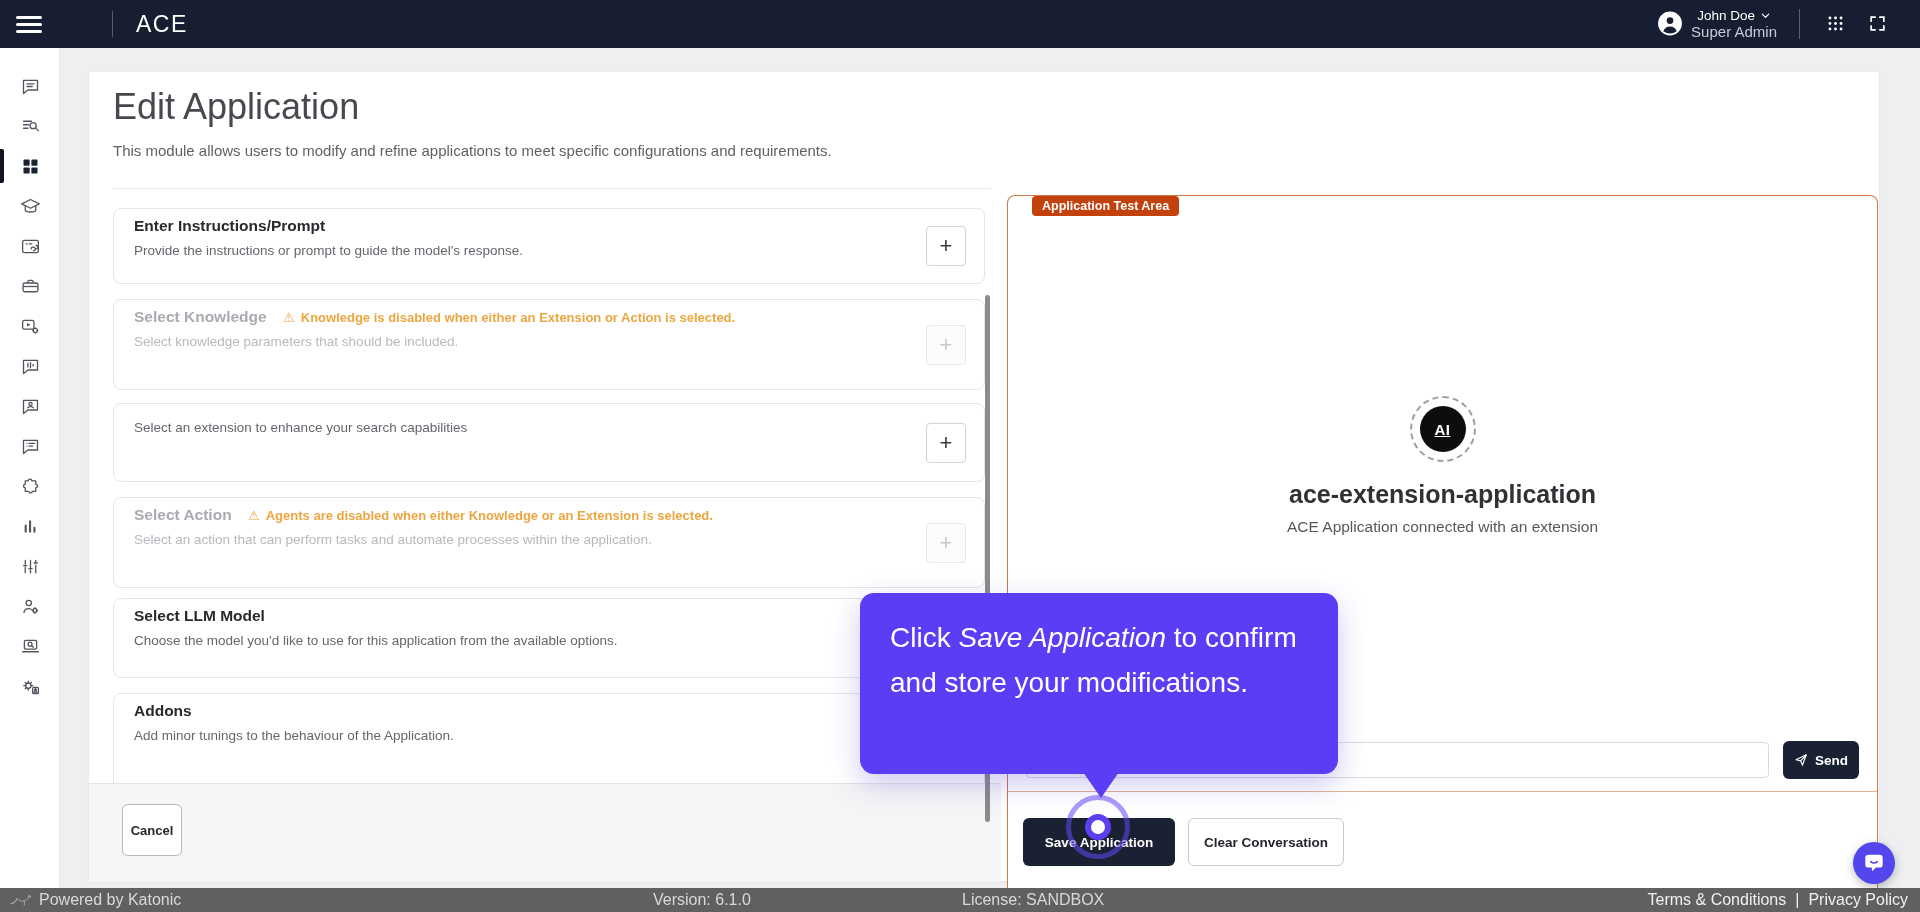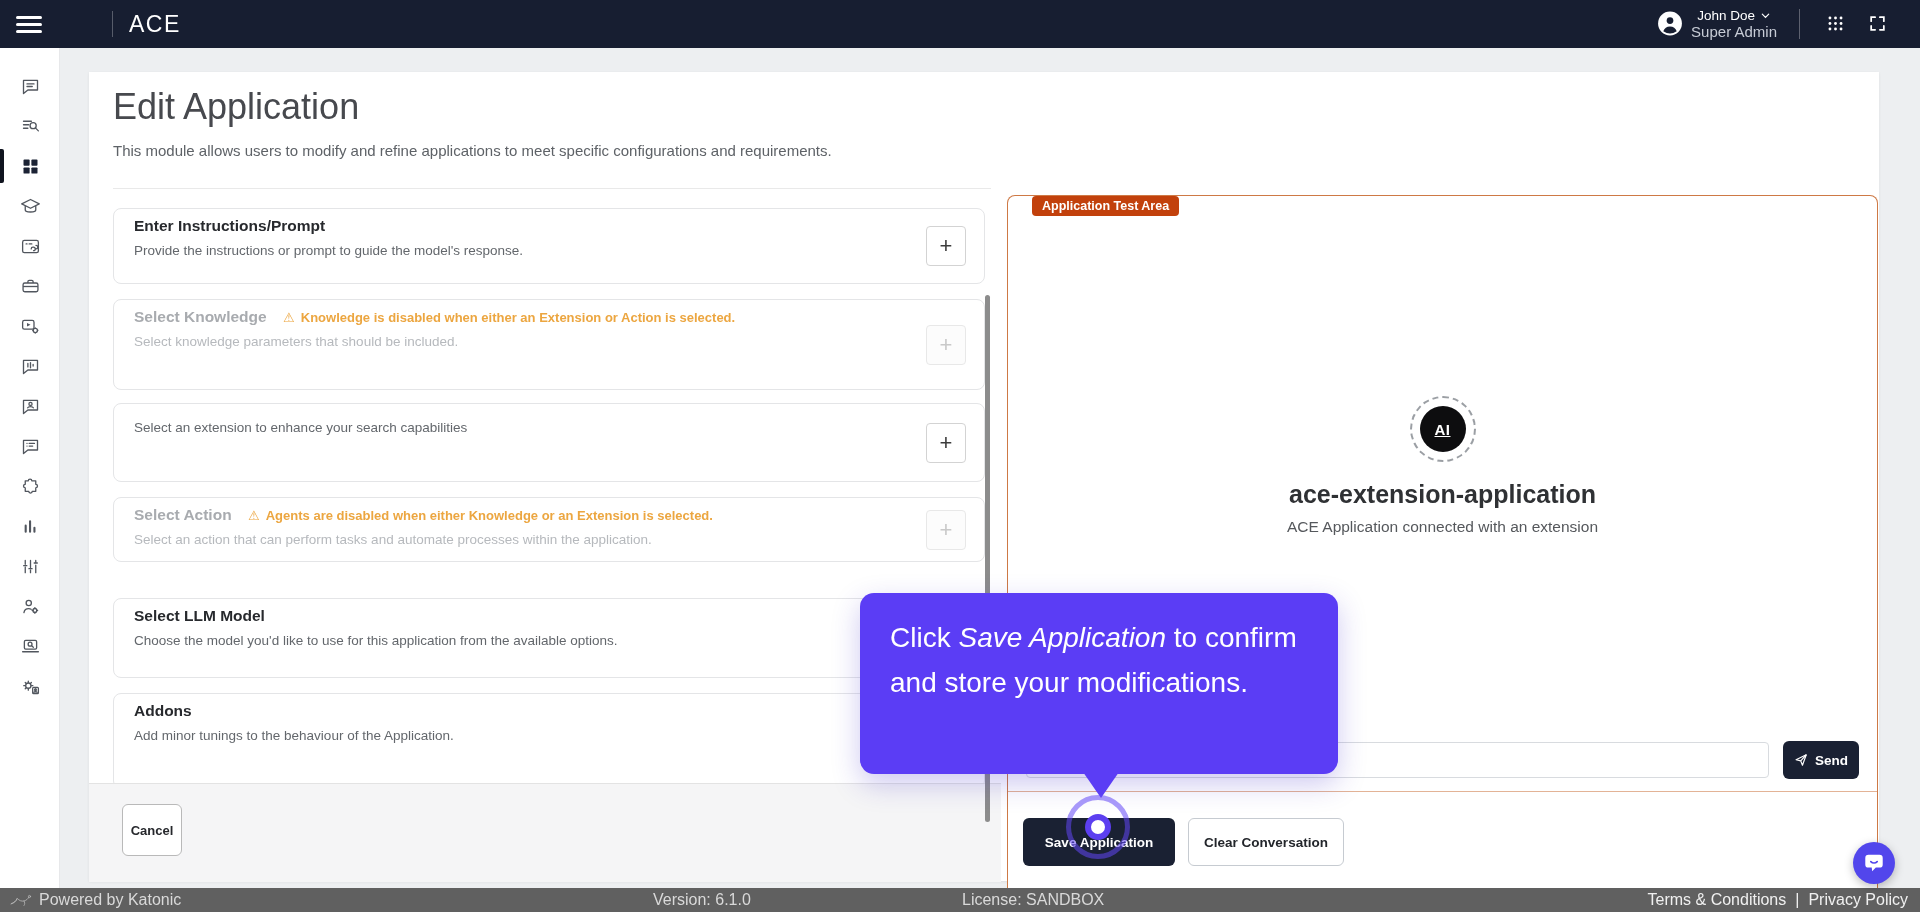--- a/index.html
+++ b/index.html
@@ -5,21 +5,21 @@
   html,body{margin:0;padding:0;background:#dfe1e4;font-family:"Liberation Sans",sans-serif;}
   .stage{position:relative;width:1920px;height:912px;background:#edeff1;overflow:hidden;
          -webkit-font-smoothing:antialiased;}
 
   
   .topbar{position:absolute;left:0;top:0;width:1920px;height:48px;background:#171e31;
           display:flex;align-items:center;color:#fff;}
   .hamburger{margin-left:16px;width:26px;cursor:pointer;}
   .hamburger div{height:3px;background:#fff;border-radius:2px;margin:4px 0;}
   .top-divider{width:1px;height:26px;background:rgba(255,255,255,.28);margin-left:70px;}
-  .brand{font-size:23px;font-weight:500;letter-spacing:1.5px;margin-left:16px;}
+  .brand{font-size:23px;font-weight:500;letter-spacing:1.5px;margin-left:23px;}
   .top-right{margin-left:auto;display:flex;align-items:center;gap:16px;padding-right:30px;}
   .userchip{display:flex;align-items:center;gap:8px;cursor:pointer;}
   .user-meta{display:flex;flex-direction:column;align-items:center;line-height:1.15;}
   .user-name{font-size:13.5px;font-weight:500;display:flex;align-items:center;gap:5px;}
   .user-role{font-size:15px;color:#c7ccd6;}
   .vdiv{width:1px;height:30px;background:rgba(255,255,255,.3);margin:0 6px;}
   .top-icon{display:flex;align-items:center;justify-content:center;width:26px;height:26px;cursor:pointer;}
 
   
   .sidebar{position:absolute;left:0;top:48px;width:60px;height:840px;background:#fff;
@@ -297,21 +297,21 @@
       </div>
       <div class="card-desc">Select knowledge parameters that should be included.</div>
       <button class="add-btn">+</button>
     </div>
 
     <div class="card" style="top:331px;height:79px;">
       <div class="card-desc">Select an extension to enhance your search capabilities</div>
       <button class="add-btn">+</button>
     </div>
 
-    <div class="card disabled" style="top:425px;height:65px;">
+    <div class="card disabled" style="top:425px;height:91px;">
       <div>
         <span class="card-title">Select Action</span>
         <span class="warn"><span class="warn-icon">⚠</span><span>Agents are disabled when either Knowledge or an Extension is selected.</span></span>
       </div>
       <div class="card-desc">Select an action that can perform tasks and automate processes within the application.</div>
       <button class="add-btn">+</button>
     </div>
 
     <div class="card" style="top:526px;height:80px;">
       <div><span class="card-title">Select LLM Model</span></div>

